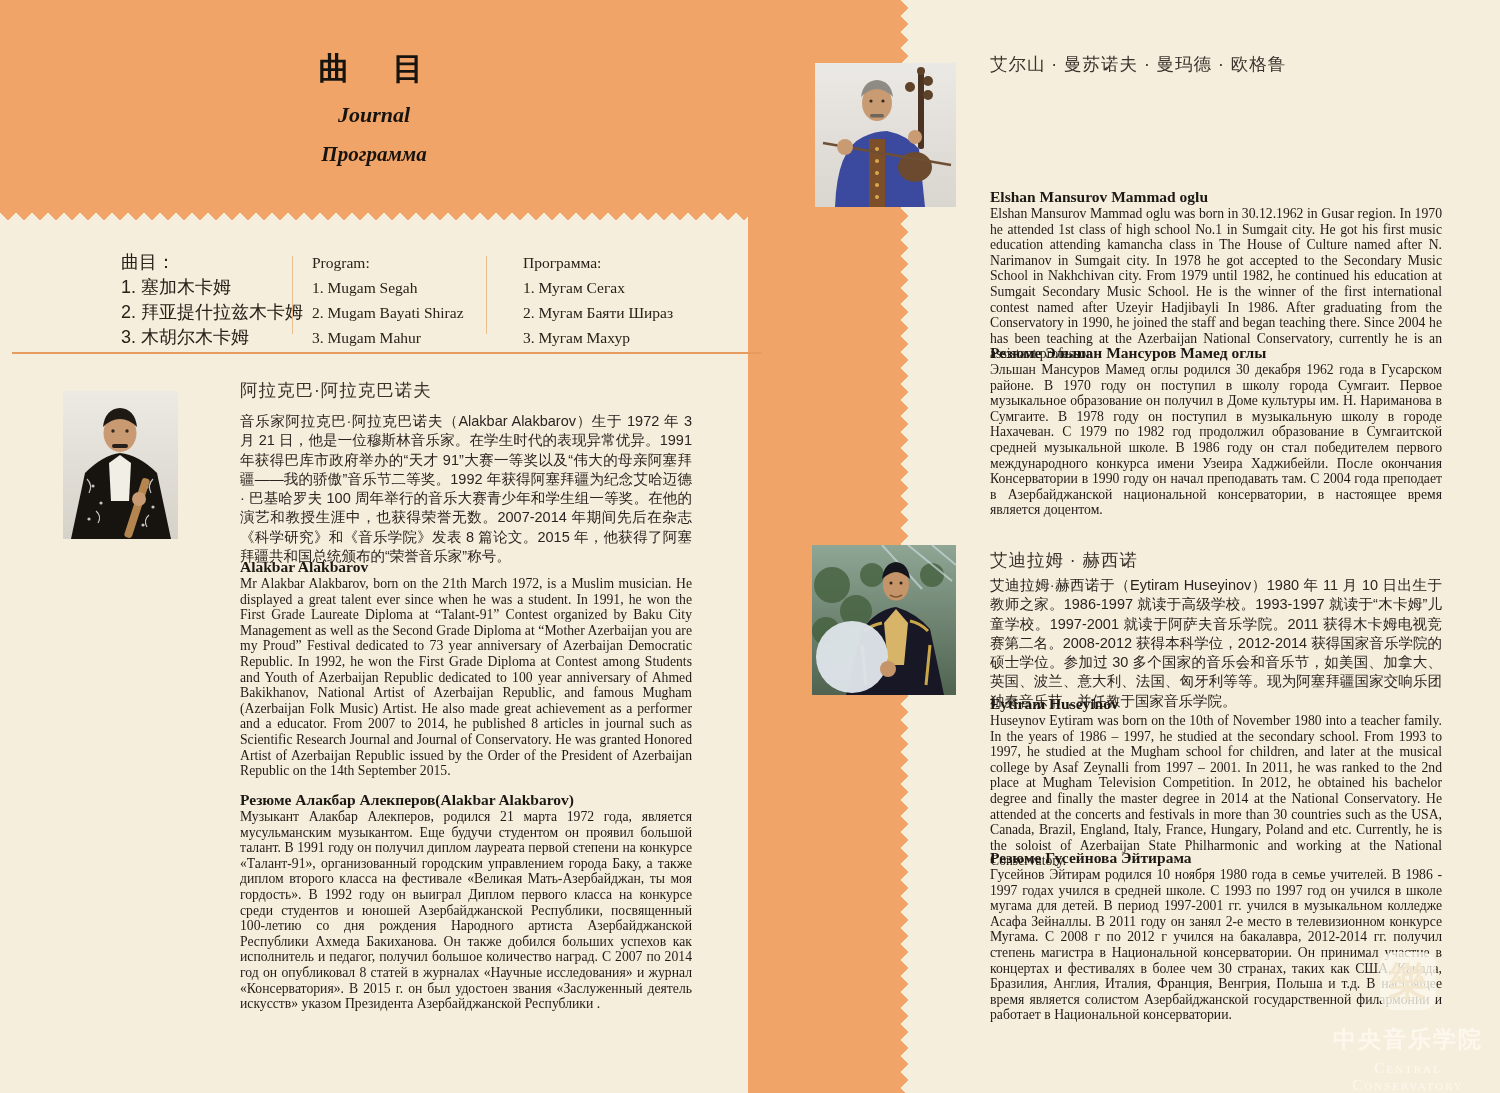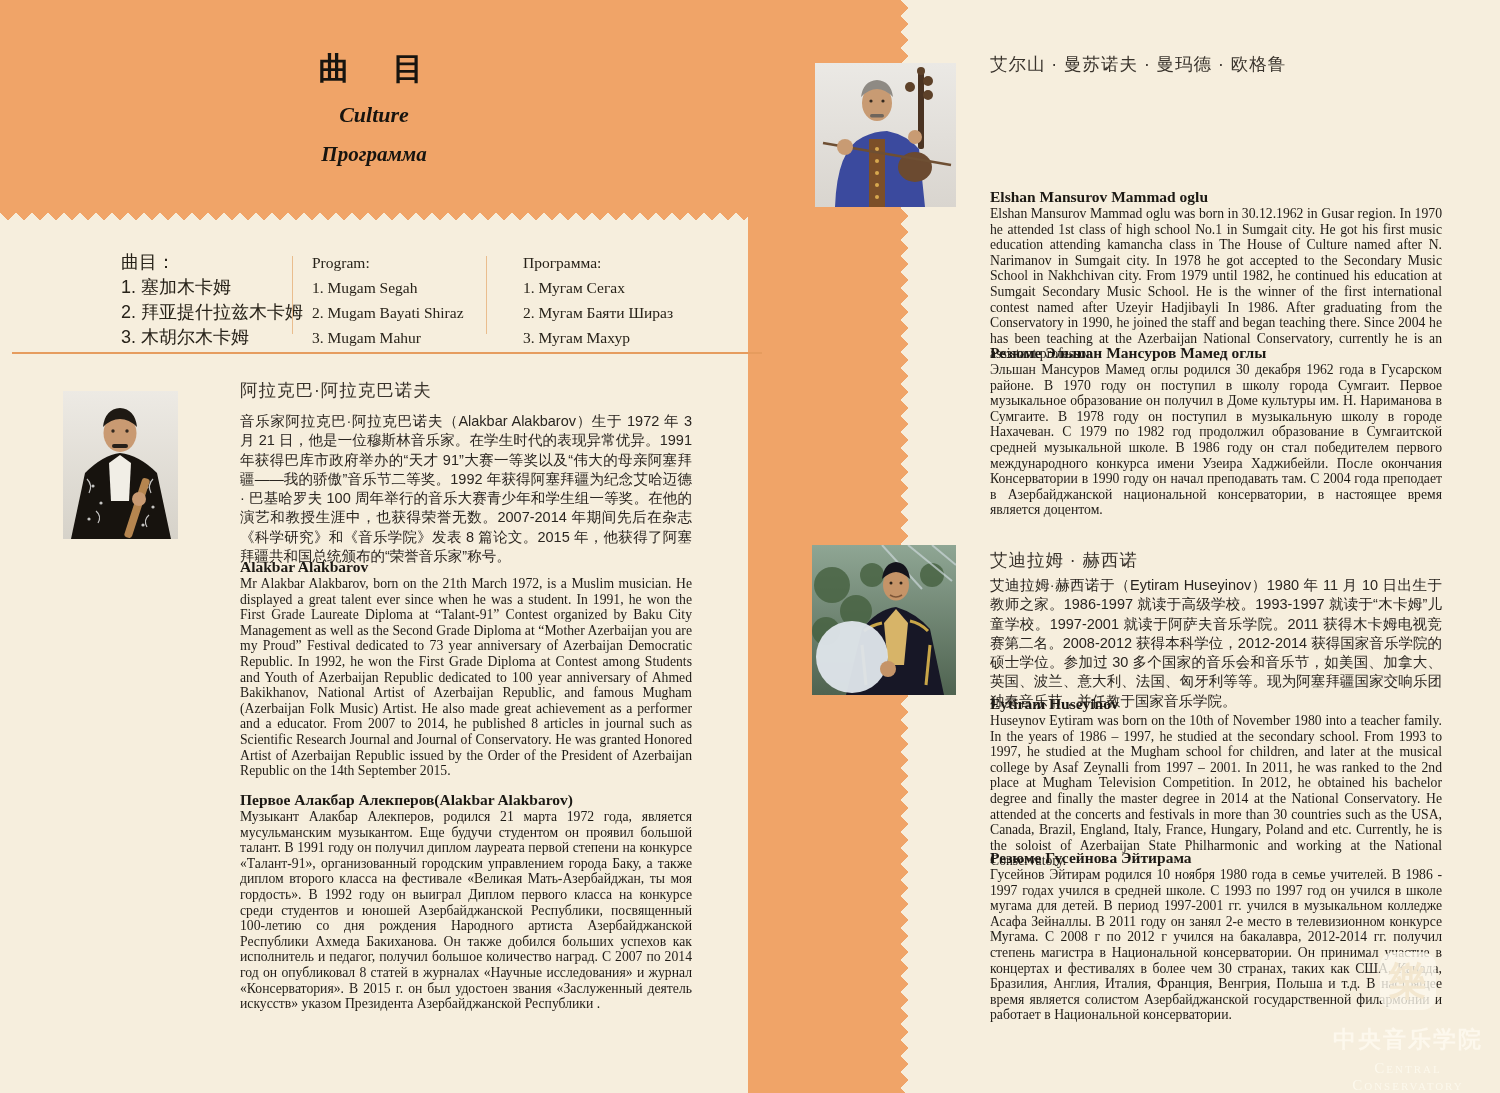--- a/index.html
+++ b/index.html
@@ -106,21 +106,21 @@
 </head>
 <body>
 
 <div class="spread">
 
   <div class="mid-strip"></div>
   <div class="mid-strip-edge"></div>
 
   <div class="header-block">
     <div class="title-zh">曲　目</div>
-    <div class="title-en">Culture</div>
+    <div class="title-en">Journal</div>
     <div class="title-ru">Программа</div>
   </div>
   <div class="header-edge"></div>
 
   <div class="prog-col prog-zh">
     <p class="line">曲目：</p>
     <p class="line">1. 塞加木卡姆</p>
     <p class="line">2. 拜亚提什拉兹木卡姆</p>
     <p class="line">3. 木胡尔木卡姆</p>
   </div>
@@ -173,21 +173,21 @@
       <circle cx="64" cy="40" r="1.7" fill="#33281f"></circle>
     <circle cx="76" cy="108" r="7" fill="#c99a72"></circle>
   </svg>
 
   <div class="name-zh col-left" style="top:378px;">阿拉克巴·阿拉克巴诺夫</div>
   <div class="bio-zh col-left" style="top:412px;">音乐家阿拉克巴·阿拉克巴诺夫（Alakbar Alakbarov）生于 1972 年 3 月 21 日，他是一位穆斯林音乐家。在学生时代的表现异常优异。1991 年获得巴库市政府举办的“天才 91”大赛一等奖以及“伟大的母亲阿塞拜疆——我的骄傲”音乐节二等奖。1992 年获得阿塞拜疆为纪念艾哈迈德 · 巴基哈罗夫 100 周年举行的音乐大赛青少年和学生组一等奖。在他的演艺和教授生涯中，也获得荣誉无数。2007-2014 年期间先后在杂志《科学研究》和《音乐学院》发表 8 篇论文。2015 年，他获得了阿塞拜疆共和国总统颁布的“荣誉音乐家”称号。</div>
 
   <div class="name-lat col-left" style="top:558px;">Alakbar Alakbarov</div>
   <div class="bio-lat col-left" style="top:576px;">Mr Alakbar Alakbarov, born on the 21th March 1972, is a Muslim musician. He displayed a great talent ever since when he was a student. In 1991, he won the First Grade Laureate Diploma at “Talant-91” Contest organized by Baku City Management as well as the Second Grade Diploma at “Mother Azerbaijan you are my Proud” Festival dedicated to 73 year anniversary of Azerbaijan Democratic Republic. In 1992, he won the First Grade Diploma at Contest among Students and Youth of Azerbaijan Republic dedicated to 100 year anniversary of Ahmed Bakikhanov, National Artist of Azerbaijan Republic, and famous Mugham (Azerbaijan Folk Music) Artist. He also made great achievement as a performer and a educator. From 2007 to 2014, he published 8 articles in journal such as Scientific Research Journal and Journal of Conservatory. He was granted Honored Artist of Azerbaijan Republic issued by the Order of the President of Azerbaijan Republic on the 14th September 2015.</div>
 
-  <div class="name-lat col-left" style="top:791px;">Первое Алакбар Алекперов(Alakbar Alakbarov)</div>
+  <div class="name-lat col-left" style="top:791px;">Резюме Алакбар Алекперов(Alakbar Alakbarov)</div>
   <div class="bio-lat col-left" style="top:809px;">Музыкант Алакбар Алекперов, родился 21 марта 1972 года, является мусульманским музыкантом. Еще будучи студентом он проявил большой талант. В 1991 году он получил диплом лауреата первой степени на конкурсе «Талант-91», организованный городским управлением города Баку, а также диплом второго класса на фестивале «Великая Мать-Азербайджан, ты моя гордость». В 1992 году он выиграл Диплом первого класса на конкурсе среди студентов и юношей Азербайджанской Республики, посвященный 100-летию со дня рождения Народного артиста Азербайджанской Республики Ахмеда Бакиханова. Он также добился больших успехов как исполнитель и педагог, получил большое количество наград. С 2007 по 2014 год он опубликовал 8 статей в журналах «Научные исследования» и журнал «Консерватория». В 2015 г. он был удостоен звания «Заслуженный деятель искусств» указом Президента Азербайджанской Республики .</div>
 
   <svg class="photo" style="left:815px;top:63px;" width="141" height="144" viewBox="0 0 141 144">
     <defs>
       <linearGradient id="bg2" x1="0" y1="0" x2="0" y2="1">
         <stop offset="0" stop-color="#ebe9e5"></stop>
           <stop offset="1" stop-color="#d9d5cf"></stop>
       </linearGradient>
     </defs>
     <rect width="141" height="144" fill="url(#bg2)"></rect>

